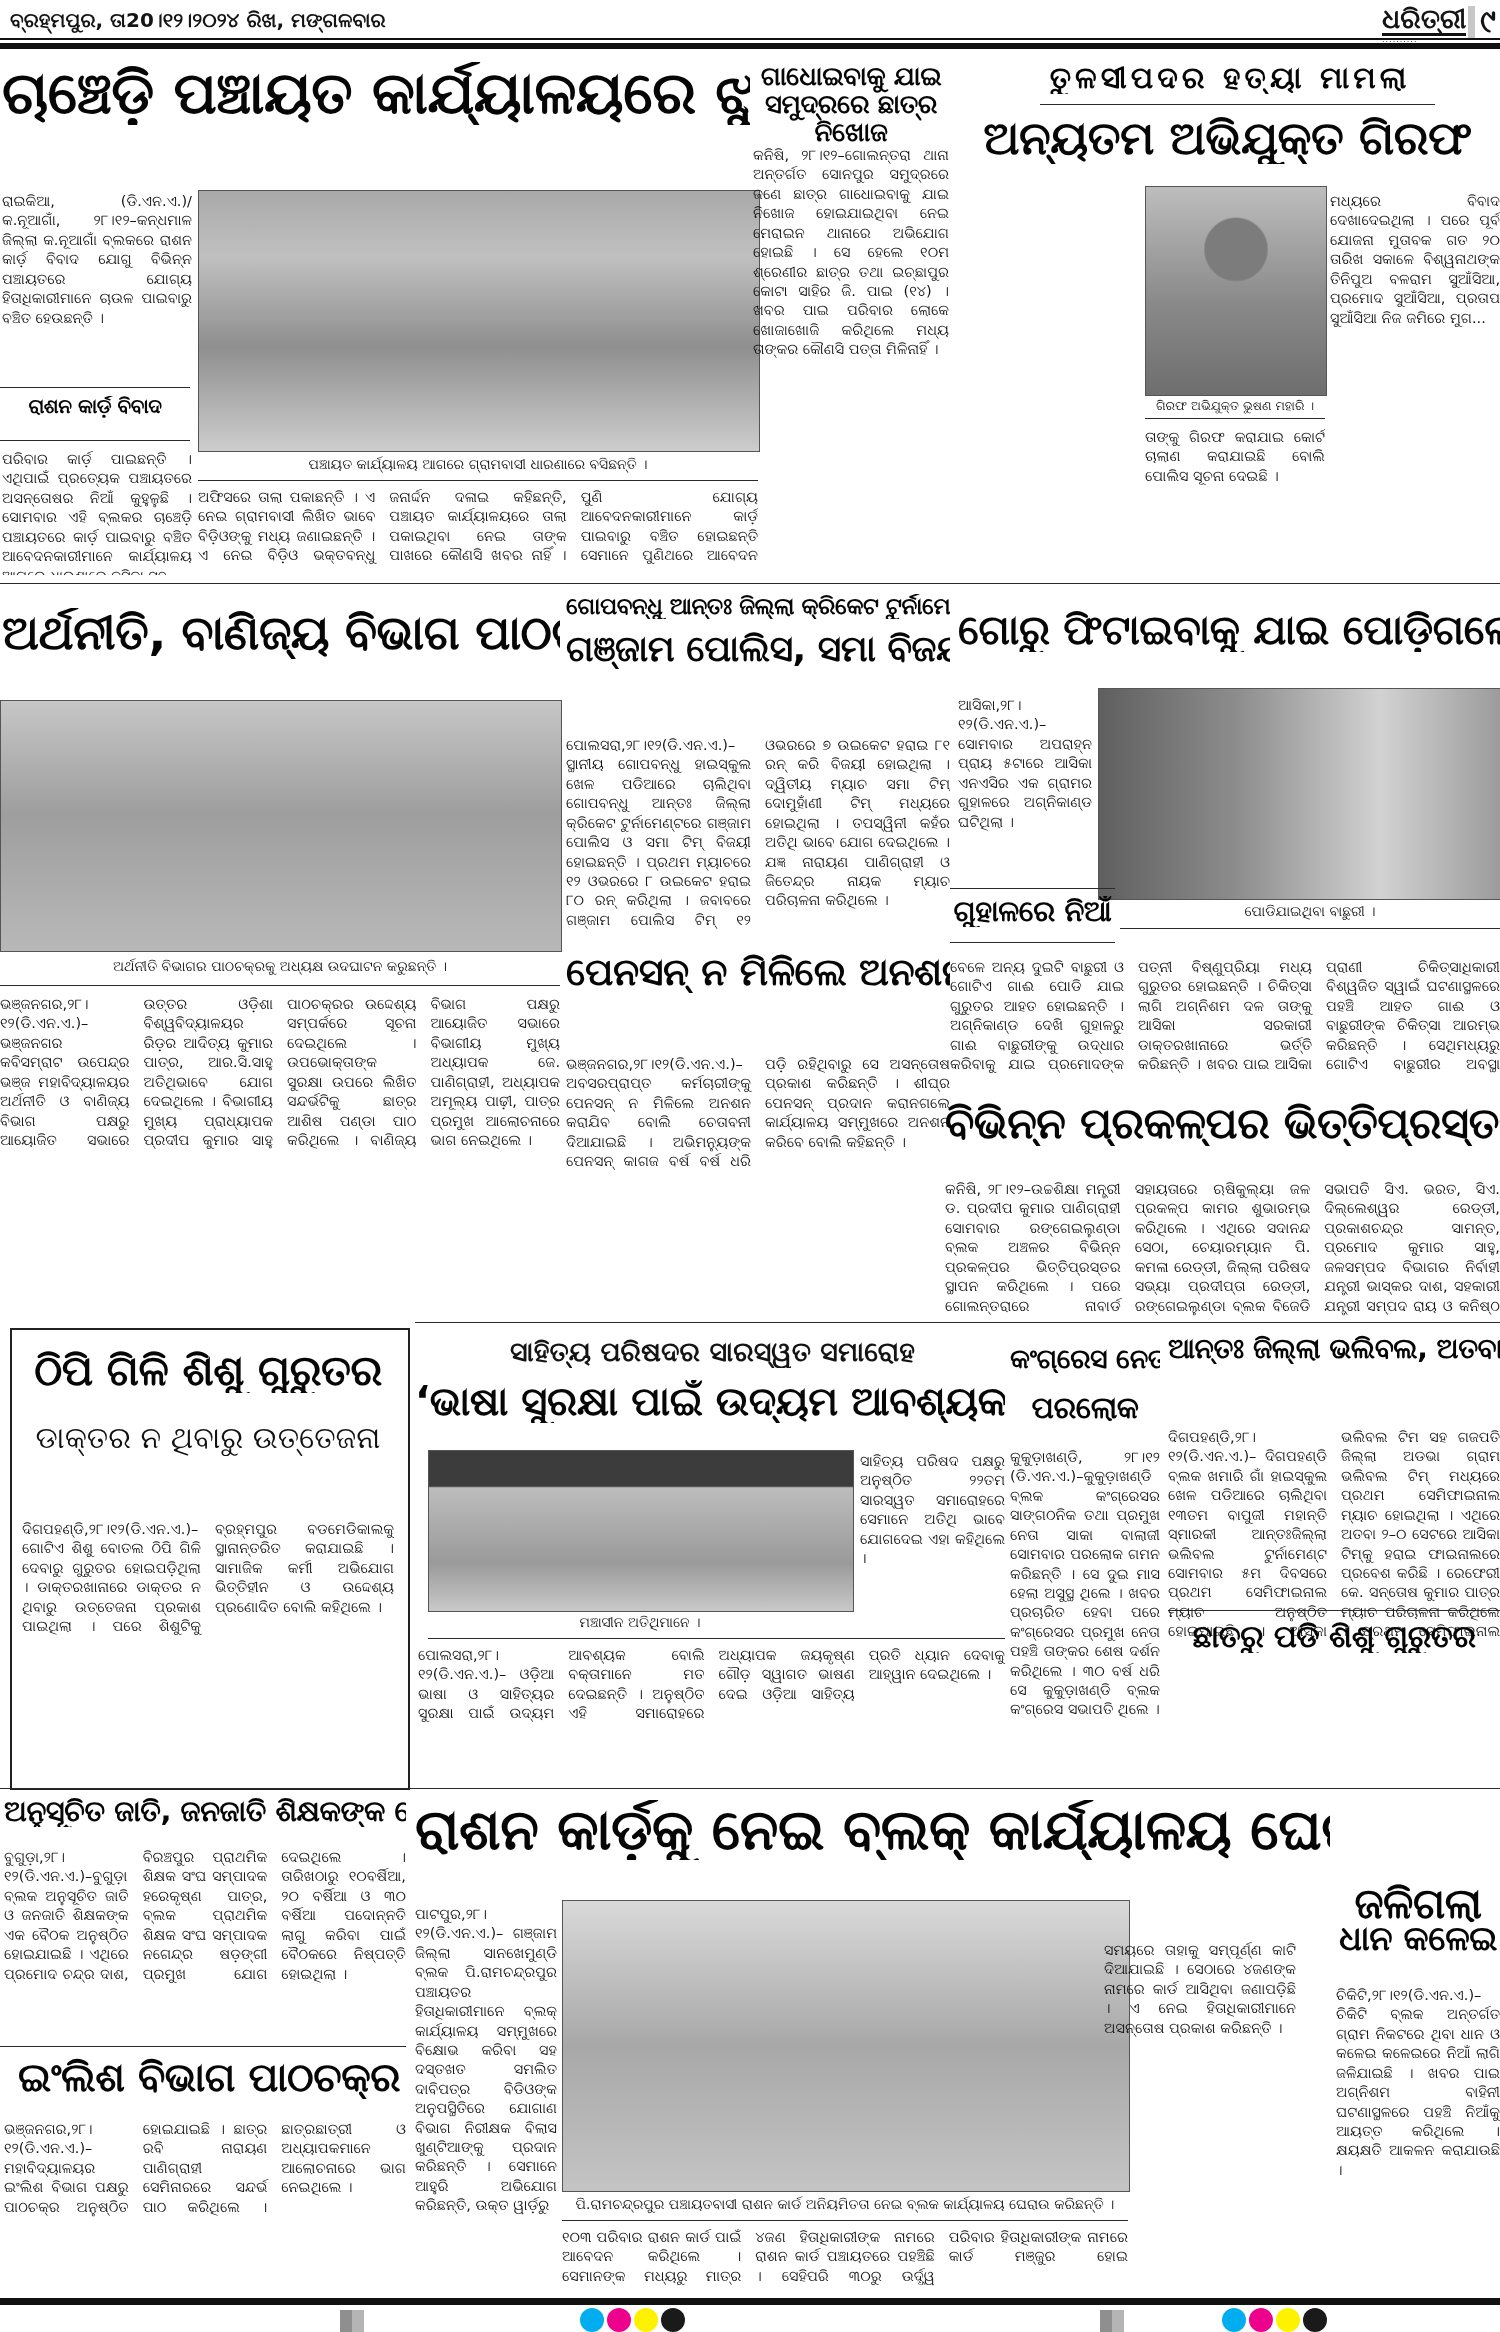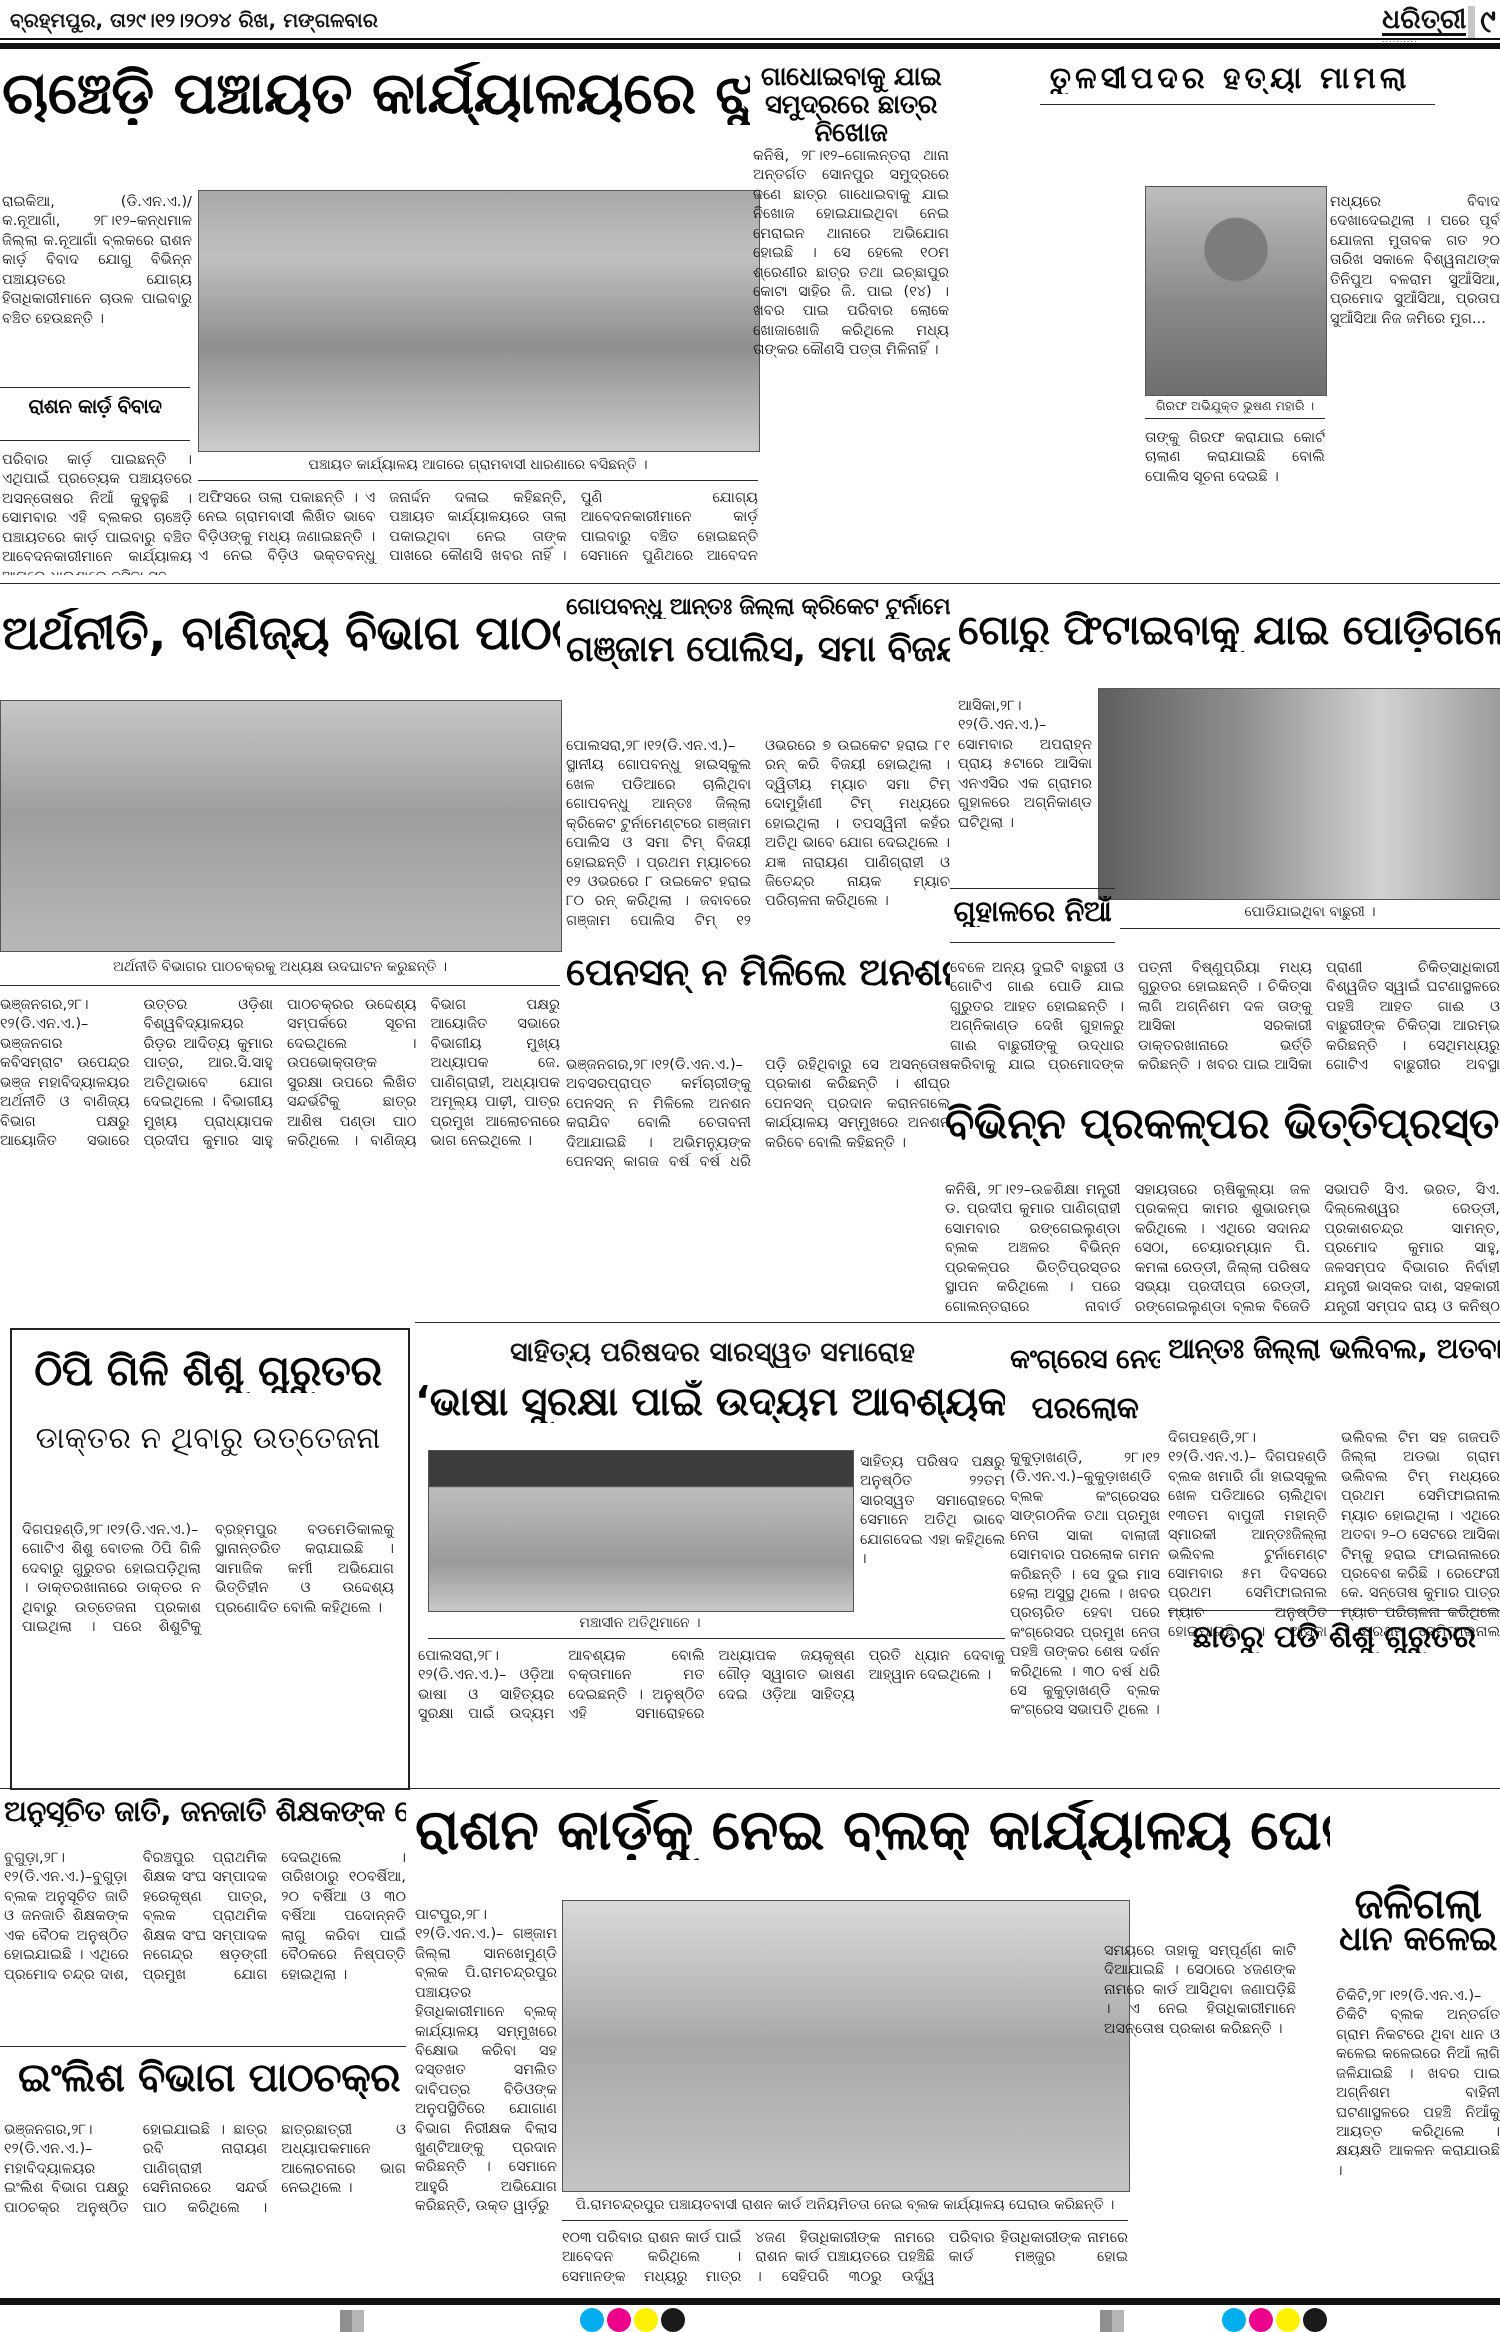--- a/index.html
+++ b/index.html
@@ -28,21 +28,21 @@
   .dot{display:inline-block;width:24px;height:24px;border-radius:50%;margin-right:3px;vertical-align:middle;}
   .sq{display:inline-block;width:24px;height:22px;background:linear-gradient(90deg,#8f8f8f 0 50%,#b5b5b5 50%);}
   .mast{font-weight:700;font-size:27px;border-bottom:3px solid #111;line-height:1.05;}
   .mast-ticks{font-size:8px;letter-spacing:1px;color:#333;line-height:1;}
 </style>
 </head>
 <body>
 
 <div class="page">
 
-  <div class="abs" style="left:10px;top:8px;font-size:20px;font-weight:700;">ବ୍ରହ୍ମପୁର, ତା୨୯।୧୨।୨୦୨୪ ରିଖ, ମଙ୍ଗଳବାର</div>
+  <div class="abs" style="left:10px;top:8px;font-size:20px;font-weight:700;">ବ୍ରହ୍ମପୁର, ତା20।୧୨।୨୦୨୪ ରିଖ, ମଙ୍ଗଳବାର</div>
   <div class="abs" style="left:1382px;top:5px;">
     <div class="mast">ଧରିତ୍ରୀ</div>
     <div class="mast-ticks">..........</div>
   </div>
   <div class="abs" style="left:1468px;top:6px;width:7px;height:32px;background:#c7c7c7;"></div>
   <div class="abs" style="left:1480px;top:2px;font-size:32px;font-weight:700;">୯</div>
   <div class="abs" style="left:0;top:38px;width:1500px;height:2px;background:#111;"></div>
   <div class="abs" style="left:0;top:43px;width:1500px;height:6px;background:#111;"></div>
 
   <div class="abs hl nowrap" style="left:2px;top:62px;width:748px;font-size:58px;">ଚାଞ୍ଚେଡ଼ି ପଞ୍ଚାୟତ କାର୍ଯ୍ୟାଳୟରେ ଝୁଲିଲା ତାଲା</div>
@@ -54,20 +54,21 @@
   <div class="abs photo ph1" style="left:198px;top:190px;width:560px;height:260px;"></div>
   <div class="abs cap" style="left:198px;top:456px;width:560px;">ପଞ୍ଚାୟତ କାର୍ଯ୍ୟାଳୟ ଆଗରେ ଗ୍ରାମବାସୀ ଧାରଣାରେ ବସିଛନ୍ତି ।</div>
   <div class="abs hr" style="left:198px;top:480px;width:560px;"></div>
   <div class="abs bt c3" style="left:198px;top:488px;width:560px;height:88px;">ଅଫିସରେ ତାଲା ପକାଛନ୍ତି । ଏ ନେଇ ଗ୍ରାମବାସୀ ଲିଖିତ ଭାବେ ବିଡ଼ିଓଙ୍କୁ ମଧ୍ୟ ଜଣାଇଛନ୍ତି । ଏ ନେଇ ବିଡ଼ିଓ ଭକ୍ତବନ୍ଧୁ ଜନାର୍ଦ୍ଦନ ଦଳାଇ କହିଛନ୍ତି, ପଞ୍ଚାୟତ କାର୍ଯ୍ୟାଳୟରେ ତାଲା ପକାଇଥିବା ନେଇ ତାଙ୍କ ପାଖରେ କୌଣସି ଖବର ନାହିଁ । ପୁଣି ଯୋଗ୍ୟ ଆବେଦନକାରୀମାନେ କାର୍ଡ଼ ପାଇବାରୁ ବଞ୍ଚିତ ହୋଇଛନ୍ତି ସେମାନେ ପୁଣିଥରେ ଆବେଦନ କରିପାରିବେ । ଜାନୁୟାରୀ ମାସ ସୁଦ୍ଧା ଆବେଦନ କରିଥିବା ଆବେଦନକାରୀଙ୍କ ପୁଣନ ସର୍ଭେ କରାଯିବ । ପରେ ଯୋଗ୍ୟ ବ୍ୟକ୍ତିଙ୍କୁ କାର୍ଡ଼ ପ୍ରଦାନ କରାଯିବ ।</div>
 
   <div class="abs hl ctr" style="left:753px;top:62px;width:196px;font-size:26px;">ଗାଧୋଇବାକୁ ଯାଇ ସମୁଦ୍ରରେ ଛାତ୍ର ନିଖୋଜ</div>
   <div class="abs bt" style="left:753px;top:146px;width:196px;height:430px;">କନିଷି, ୨୮।୧୨–ଗୋଲନ୍ତରା ଥାନା ଅନ୍ତର୍ଗତ ସୋନପୁର ସମୁଦ୍ରରେ ଜଣେ ଛାତ୍ର ଗାଧୋଇବାକୁ ଯାଇ ନିଖୋଜ ହୋଇଯାଇଥିବା ନେଇ ମେରାଇନ ଥାନାରେ ଅଭିଯୋଗ ହୋଇଛି । ସେ ହେଲେ ୧୦ମ ଶ୍ରେଣୀର ଛାତ୍ର ତଥା ଇଚ୍ଛାପୁର କୋଟା ସାହିର ଜି. ପାଇ (୧୪) । ଖବର ପାଇ ପରିବାର ଲୋକେ ଖୋଜାଖୋଜି କରିଥିଲେ ମଧ୍ୟ ତାଙ୍କର କୌଣସି ପତ୍ତା ମିଳିନାହିଁ ।</div>
 
   <div class="abs hl nowrap ctr" style="left:985px;top:62px;width:490px;font-size:30px;letter-spacing:4px;">ତୁଳସୀପଦର ହତ୍ୟା ମାମଲା</div>
   <div class="abs hr" style="left:1040px;top:104px;width:395px;"></div>
+  <div class="abs hl nowrap ctr" style="left:955px;top:114px;width:545px;font-size:46px;">ଅନ୍ୟତମ ଅଭିଯୁକ୍ତ ଗିରଫ</div>
   <div class="abs photo ph-man" style="left:1145px;top:186px;width:180px;height:208px;"></div>
   <div class="abs cap" style="left:1145px;top:398px;width:180px;font-size:12.5px;">ଗିରଫ ଅଭିଯୁକ୍ତ ଭୁଷଣ ମହାରି ।</div>
   <div class="abs hr" style="left:1145px;top:418px;width:180px;"></div>
   <div class="abs bt" style="left:1145px;top:428px;width:180px;height:147px;">ତାଙ୍କୁ ଗିରଫ କରାଯାଇ କୋର୍ଟ ଚାଲାଣ କରାଯାଇଛି ବୋଲି ପୋଲିସ ସୂଚନା ଦେଇଛି ।</div>
   <div class="abs bt" style="left:1330px;top:192px;width:170px;height:383px;">ମଧ୍ୟରେ ବିବାଦ ଦେଖାଦେଇଥିଲା । ପରେ ପୂର୍ବ ଯୋଜନା ମୁତାବକ ଗତ ୨୦ ତାରିଖ ସକାଳେ ବିଶ୍ୱନାଥଙ୍କ ତିନିପୁଅ ବଳରାମ ସୁଆଁସିଆ, ପ୍ରମୋଦ ସୁଆଁସିଆ, ପ୍ରତାପ ସୁଆଁସିଆ ନିଜ ଜମିରେ ମୁଗ...</div>
 
   <div class="abs hr" style="left:0;top:583px;width:1500px;"></div>
 
   <div class="abs hl nowrap" style="left:2px;top:608px;width:558px;font-size:47px;">ଅର୍ଥନୀତି, ବାଣିଜ୍ୟ ବିଭାଗ ପାଠଚକ୍ର</div>
   <div class="abs photo ph-econ" style="left:0;top:700px;width:560px;height:250px;"></div>

